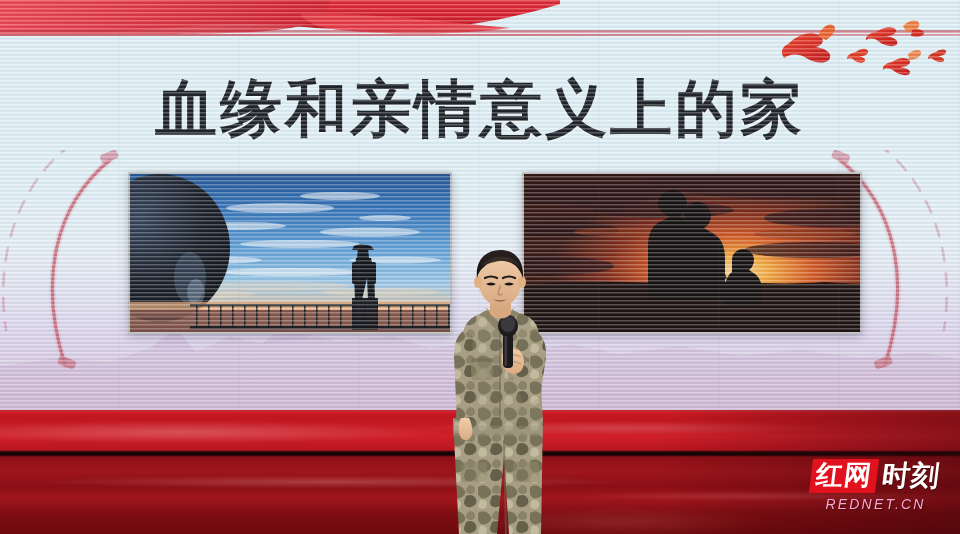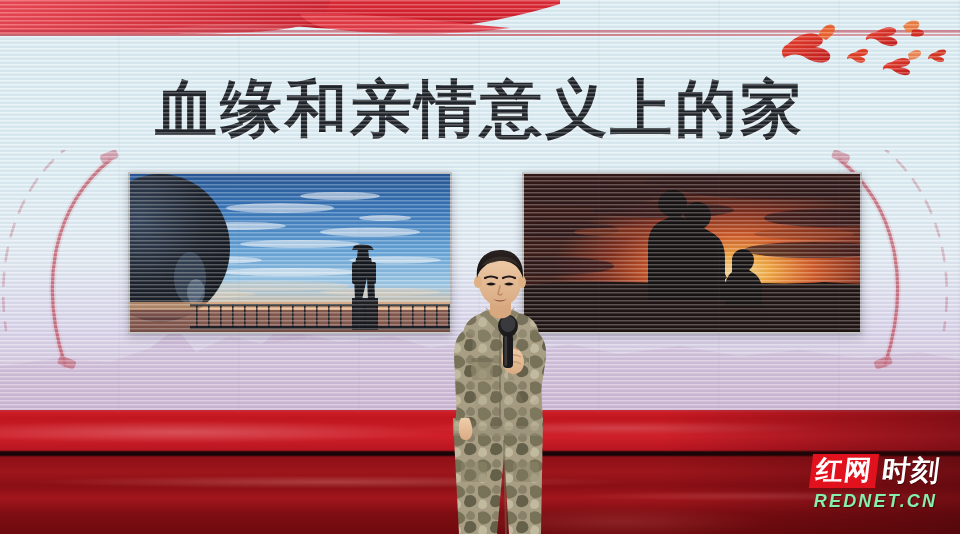--- a/index.html
+++ b/index.html
@@ -138,24 +138,24 @@
     font-weight:700;
     font-size:28px;
     line-height:30px;
     letter-spacing:1px;
     transform:skewX(-7deg);
     text-shadow:1px 1px 0 rgba(0,0,0,.35);
     font-family:"DejaVu Sans","Liberation Sans",sans-serif;
   }
   .wm-sub{
     margin-top:3px;
-    color:#86efac;
-    font-size:18px;
+    color:#f9a8d4;
+    font-size:14px;
     font-style:italic;
-    font-weight:700;
+    font-weight:400;
     letter-spacing:2.2px;
     text-shadow:1px 1px 1px rgba(0,0,0,.4);
   }
 
   
   .speaker{position:absolute;left:425px;top:250px;width:150px;height:284px;z-index:50;}
   .speaker svg{display:block;}
 </style>
 </head>
 <body>

